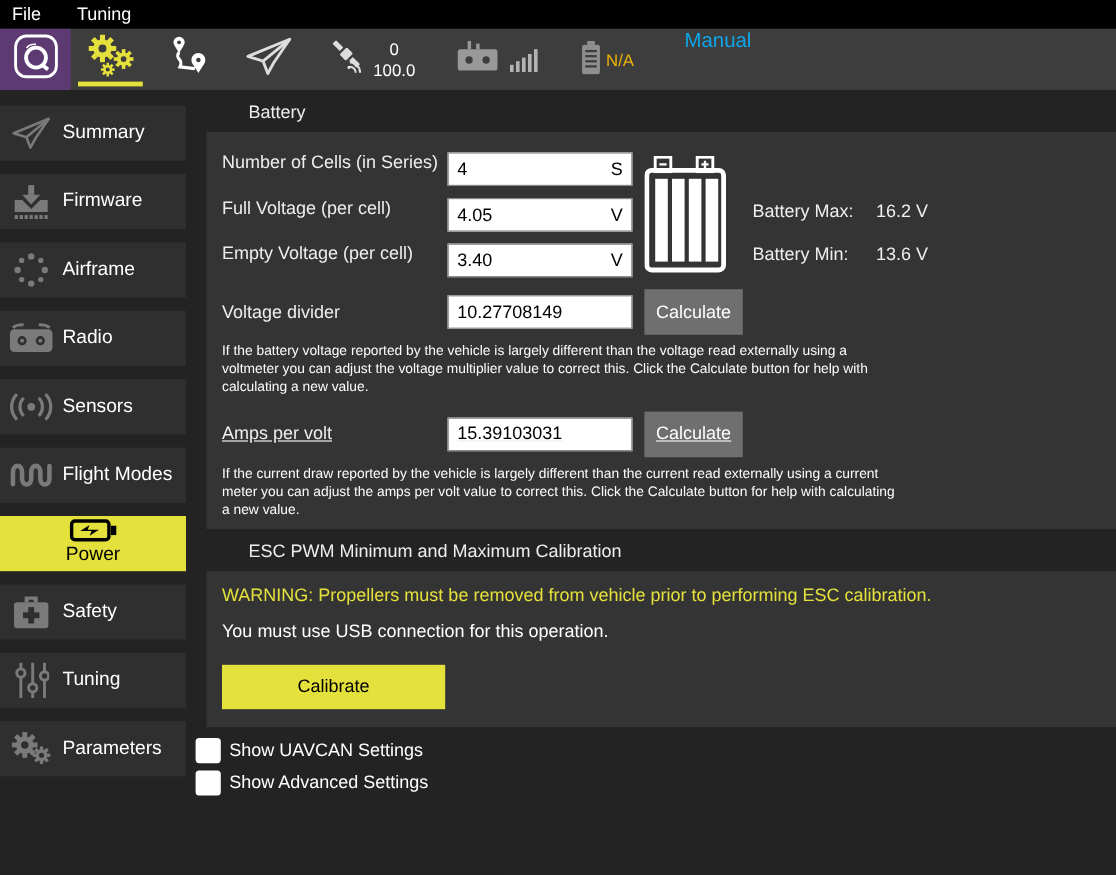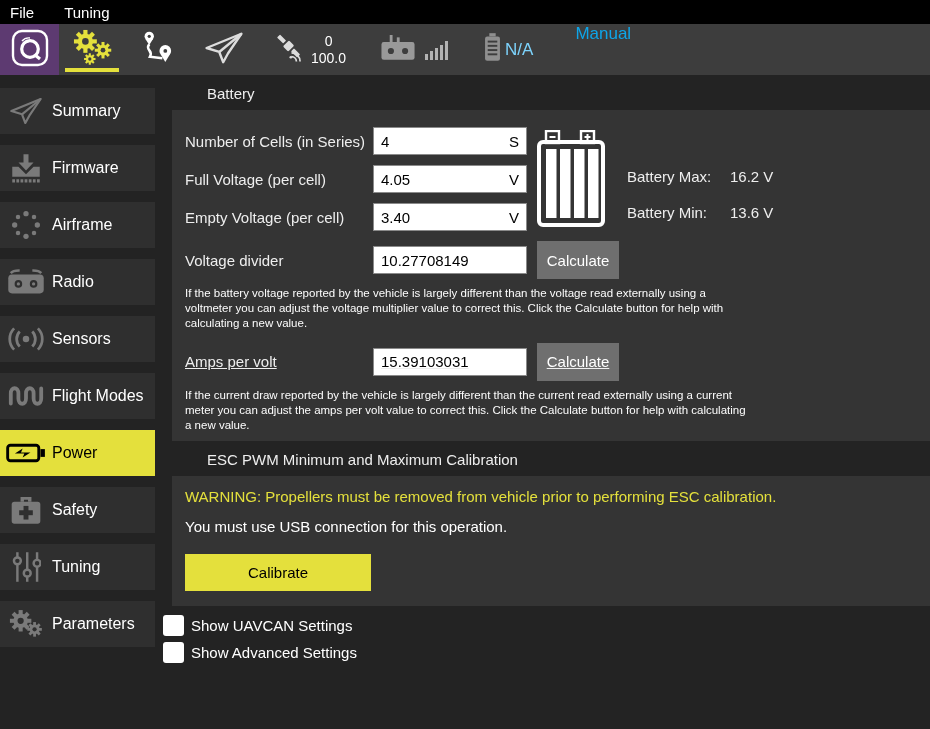--- a/index.html
+++ b/index.html
@@ -19,35 +19,35 @@
   .toolbar { height:51px; background:#3d3d3d; display:flex; align-items:stretch; }
   .logo-btn { width:59px; background:#5d3a71; display:flex; align-items:center; justify-content:center; }
   .tool-btn { width:66px; display:flex; align-items:center; justify-content:center; position:relative; }
   .tool-btn .underline { position:absolute; left:6px; right:6px; bottom:3px; height:4px; background:#e4e03c; }
   .status-group { display:flex; align-items:center; }
   .gps-group { margin-left:16px; }
   .gps-text { margin-left:6px; text-align:center; font-size:14px; line-height:1.15; color:#fff; }
   .rc-group { margin-left:34px; }
   .rc-bars { margin-left:9px; display:flex; align-items:flex-end; height:20px; }
   .rc-bars i { display:block; width:3px; background:#b3b3b3; margin-right:2px; }
-  .batt-group { margin-left:30px; color:#7dd3fc; font-size:17px; }
+  .batt-group { margin-left:30px; color:#eab308; font-size:14px; }
   .batt-group span { margin-left:4px; }
   .mode-text { margin-left:42px; font-size:17px; color:#0ea5e9; }
   
   .layout { position:relative; height:643px; }
   .sidebar { position:absolute; left:0; top:13px; width:155px; }
   .side-item { height:46px; margin-bottom:11px; background:#2f2f2f; display:flex; align-items:center; color:#fff; font-size:16px; cursor:default; }
   .side-item .ic { width:52px; display:flex; align-items:center; justify-content:center; color:#7a7a7a; }
-  .side-item.active { background:#e4e03c; color:#000; }
+  .side-item.active { background:#e4e03c; color:#000;flex-direction:column; }
   .side-item.active .ic { color:#000; }
   .main { position:absolute; left:163px; top:0; right:0; }
   .section-hd { padding:10px 0 8px 0; font-size:15px; color:#eee;margin-left:44px; }
   .panel { background:#343434; margin-left:9px; padding:17px 14px 8px 13px; position:relative; }
   
-  .field-row { display:flex; align-items:center; height:28px; margin-bottom:10px; }
+  .field-row { display:flex; align-items:flex-start; height:28px; margin-bottom:10px; }
   .f-label { width:188px; font-size:15px; color:#eee; }
   .input-box { width:154px; height:28px; background:#fff; border:1px solid #8a8a8a; display:flex; align-items:center; padding:0 7px; }
   .input-box input { border:none; outline:none; background:transparent; flex:1; min-width:0; font-size:15px; color:#000; font-family:"Liberation Sans", sans-serif; padding:0; }
   .input-box .unit { font-size:15px; color:#000; margin-left:4px; }
   .calc-row { display:flex; align-items:center; height:38px; margin-top:5px; }
   .calc-btn { margin-left:10px; width:82px; height:38px; background:#6f6f6f; border:none; color:#fff; font-size:15px; font-family:"Liberation Sans", sans-serif; cursor:default; }
   .help { margin-top:7px; max-width:562px; font-size:11.5px; line-height:1.3; color:#fdfdfd; }
   .help.second-gap { margin-bottom:0; }
   .amps-gap { margin-top:12px;text-decoration:underline; }
   

